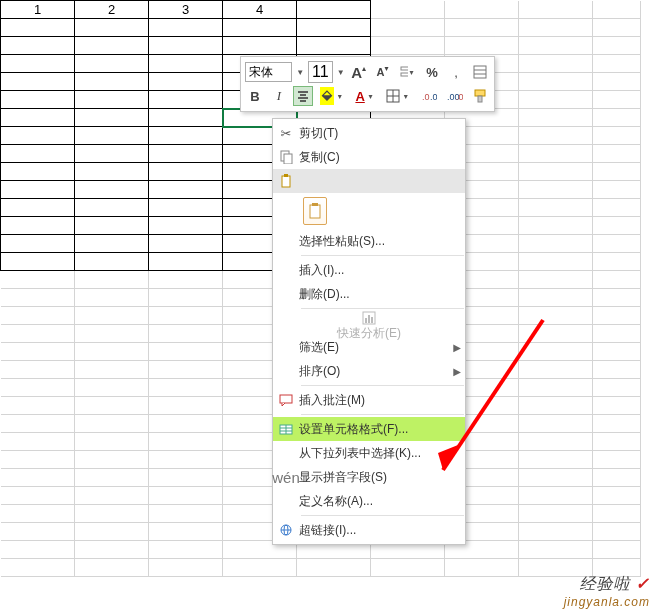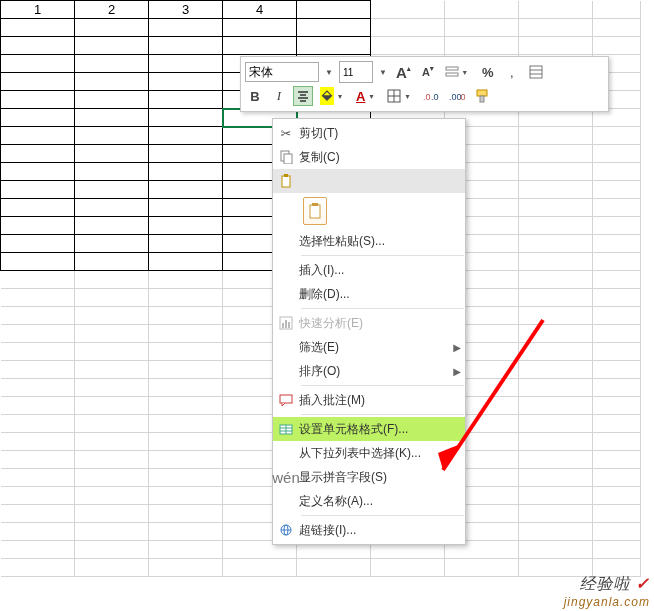--- a/index.html
+++ b/index.html
@@ -28,40 +28,40 @@
   .grid td.lastcol { width: 48px; }
   .grid td.bordered { border: 1px solid #000; }
   .grid td.selected {
     border: 2px solid #107c41;
     background: #fff;
   }
   
   .mini-toolbar {
     position: absolute;
     left: 240px; top: 56px;
-    width: 369px;
+    width: 255px;
     background: #fff;
     border: 1px solid #c6c6c6;
     box-shadow: 2px 2px 4px rgba(0,0,0,0.2);
     padding: 3px 4px;
   }
   .mini-row { display: flex; align-items: center; gap: 4px; height: 24px; }
   .font-name {
     border: 1px solid #ababab;
     height: 20px; width: 74px;
     display: flex; align-items: center;
     padding: 0 3px;
     font-size: 12px;
     background: #fff;
   }
   .font-size {
     border: 1px solid #ababab;
     height: 20px; width: 34px;
     display: flex; align-items: center;
-    padding: 10px 3px; font-size: 10px;
+    padding: 10px 3px; font-size: 16px;
     background: #fff;
   }
   .dd { width: 12px; height: 20px; display: inline-flex; align-items: center; justify-content: center; color: #555; font-size: 8px; }
   .tb-btn {
     height: 20px; min-width: 20px;
     display: inline-flex; align-items: center; justify-content: center;
     font-size: 13px; color: #444;
     border: 1px solid transparent;
     padding: 0 2px;
   }
@@ -86,21 +86,21 @@
     display: flex; align-items: center;
     height: 24px;
     font-size: 12px;
     color: #333;
     position: relative;
   }
   .ctx-item.header { color: #333; font-weight: normal; }
   .ctx-item.sub { height: 36px; padding-left: 30px; }
   .ctx-item.hovered { background: #bef264; }
   .ctx-item.highlighted { background: #e6e6e6; }
-  .ctx-item.disabled { color: #b0b0b0; }
+  .ctx-item.disabled { color: #b0b0b0; flex-direction: column; }
   .ctx-icon {
     width: 26px; display: inline-flex; align-items: center; justify-content: center;
     color: #5a5a5a; font-size: 13px;
   }
   .ctx-label { flex: 1; }
   .ctx-arrow { width: 16px; text-align: center; color: #666; font-size: 10px; }
   .ctx-sep { height: 1px; background: #e0e0e0; margin: 2px 1px 2px 28px; }
   .paste-box {
     width: 24px; height: 28px;
     border: 1px solid #dca657;

